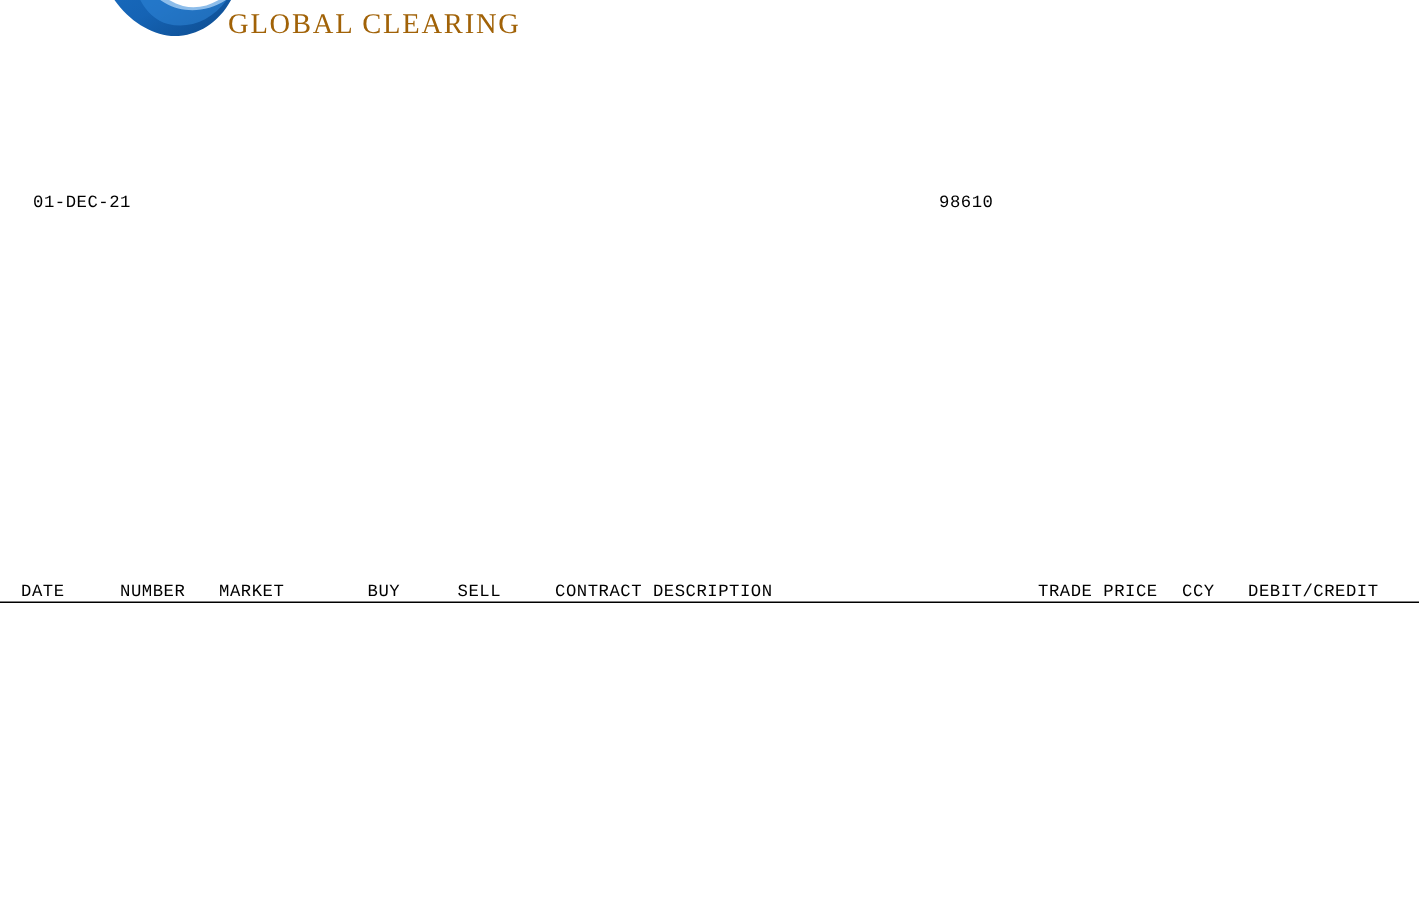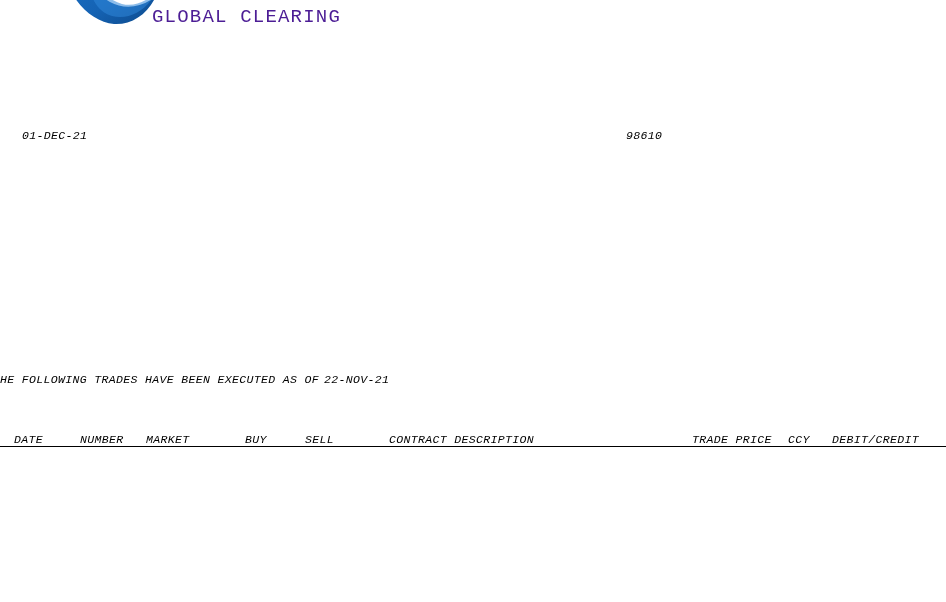--- a/index.html
+++ b/index.html
@@ -48,41 +48,39 @@
     font-size: 44px;
     letter-spacing: 2px;
     font-weight: 700;
     line-height: 40px;
     color: #111;
   }
   .logo-sub {
     font-size: 19px;
     letter-spacing: 1.2px;
     line-height: 22px;
-    color: #4c1d95;
+    color: #a16207;
     margin-top: 2px;
-    font-family: Liberation Mono, monospace;
   }
 
   
   .report {
     position: absolute;
     left: 0;
     top: 68px;
     width: 946px;
     font-size: 11.5px;
     line-height: 15px;
     white-space: pre;
     letter-spacing: 0.35px;
   }
 
   .row {
     position: relative;
     height: 15px;
-    font-style: italic;
   }
 
   .abs { position: absolute; top: 0; white-space: pre; }
 
   .b { font-weight: 700; }
 
   .rule {
     position: absolute;
     border-top: 1px solid #000;
     height: 0;
@@ -129,32 +127,28 @@
 
   <div class="row gap10"></div>
 
   
 
   <div class="row gap6"></div>
 
   
 
   
-  <div class="row" style="height:15px">
-    <span class="abs" style="left:0px;">HE FOLLOWING TRADES HAVE BEEN EXECUTED AS OF</span>
-    <span class="abs" style="left:324px;">22-NOV-21</span>
-  </div>
 
   <div class="row" style="height:15px">
     <span class="abs" style="left:14px;">DATE</span>
     <span class="abs" style="left:80px;">NUMBER</span>
     <span class="abs" style="left:146px;">MARKET</span>
     <span class="abs" style="left:245px;">BUY</span>
     <span class="abs" style="left:305px;">SELL</span>
-    <span class="abs" style="left:389px;">CONTRACT DESCRIPTION</span>
+    <span class="abs" style="left:370px;">CONTRACT DESCRIPTION</span>
     <span class="abs" style="left:692px;">TRADE PRICE</span>
     <span class="abs" style="left:788px;">CCY</span>
     <span class="abs" style="left:832px;">DEBIT/CREDIT</span>
     <span class="rule" style="left:0px; top:14px; width:946px;"></span>
   </div>
 
   <div class="row" style="height:5px"></div>
 
   
   

